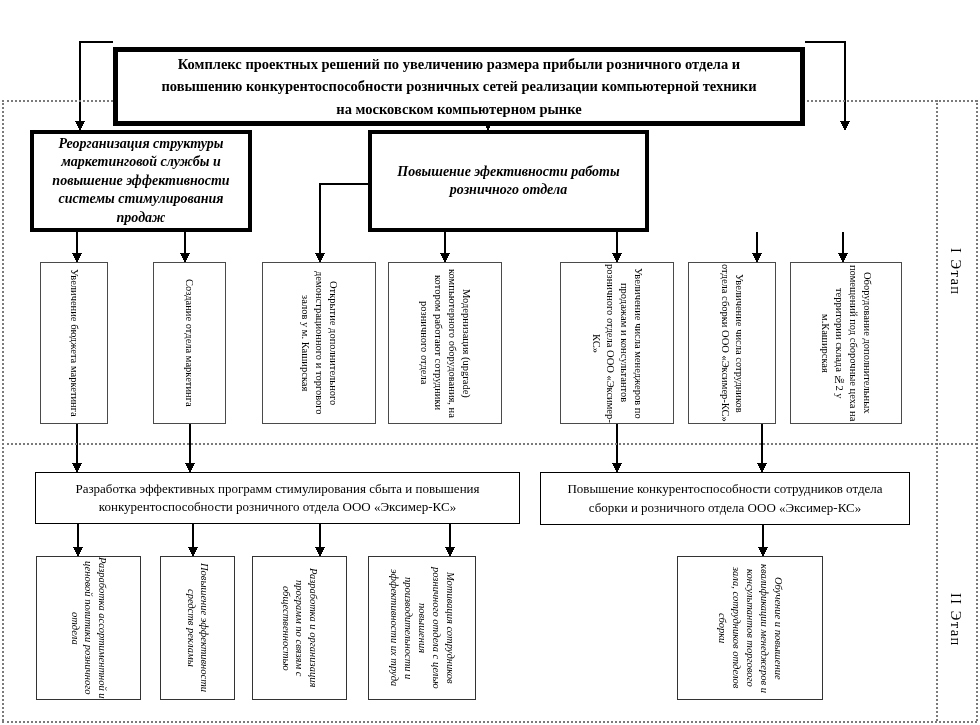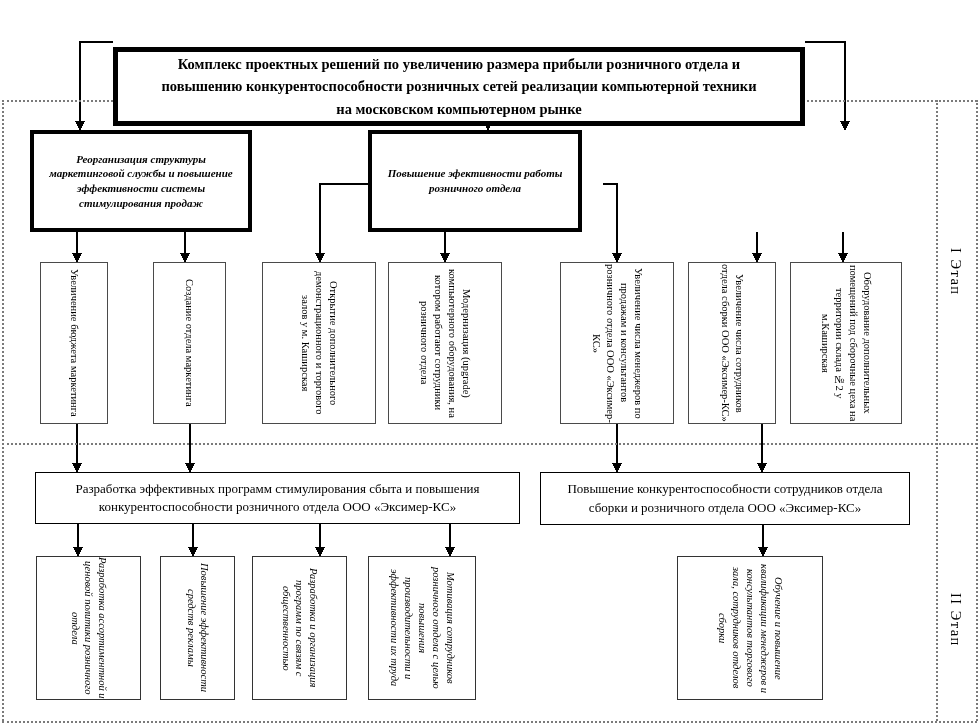--- a/index.html
+++ b/index.html
@@ -8,21 +8,21 @@
     font-family:"Liberation Serif","DejaVu Serif",serif;color:#000;
   }
   .wires{position:absolute;left:0;top:0;pointer-events:none;}
   
   .dh{position:absolute;height:0;border-top:2px dotted #7a7a7a;}
   .dv{position:absolute;width:0;border-left:2px dotted #7a7a7a;}
   
   .box{position:absolute;background:#fff;display:flex;align-items:center;justify-content:center;text-align:center;box-sizing:border-box;}
   .title-box{border:5px solid #000;font-weight:bold;font-size:14.5px;line-height:1.55;margin-top:44px;}
   .title-box .inner{max-width:600px;}
-  .head{border:4px solid #000;font-weight:bold;font-style:italic;font-size:11px;line-height:1.32;padding:4px 10px;}
+  .head{border:4px solid #000;font-weight:bold;font-style:italic;font-size:14px;line-height:1.32;padding:4px 10px;}
   .wide{border:1.5px solid #000;font-size:13px;line-height:1.4;padding:2px 11px;}
   
   .vbox{position:absolute;background:#fff;border:1px solid #4a4a4a;display:flex;align-items:center;justify-content:center;box-sizing:border-box;}
   .vt{writing-mode:vertical-rl;text-orientation:mixed;text-align:center;font-size:10.5px;line-height:1.32;}
   .vbox.heavy{border:1.5px solid #333;}
   .it .vt{font-style:italic;}
   .stagelabel{position:absolute;display:flex;align-items:center;justify-content:center;}
   .stagelabel .vt{font-size:14.5px;letter-spacing:1.5px;line-height:1;}
 </style>
 </head>
@@ -95,21 +95,21 @@
     <span class="vt">II Этап</span>
   </div>
 
   <div class="box title-box" style="left:113px;top:3px;width:692px;height:79px">
     <span class="inner">Комплекс проектных решений по увеличению размера прибыли розничного отдела и повышению конкурентоспособности розничных сетей реализации компьютерной техники на московском компьютерном рынке</span>
   </div>
 
   <div class="box head" style="left:30px;top:130px;width:222px;height:102px">
     <span>Реорганизация структуры маркетинговой службы и повышение эффективности системы стимулирования продаж</span>
   </div>
-  <div class="box head" style="left:368px;top:130px;width:214px;height:102px">
+  <div class="box head" style="left:368px;top:130px;width:281px;height:102px">
     <span>Повышение эфективности работы розничного отдела</span>
   </div>
 
   <div class="vbox" style="left:40px;top:262px;width:68px;height:162px">
     <span class="vt">Увеличение бюджета маркетинга</span>
   </div>
   <div class="vbox" style="left:153px;top:262px;width:73px;height:162px">
     <span class="vt">Создание отдела маркетинга</span>
   </div>
   <div class="vbox" style="left:262px;top:262px;width:114px;height:162px">

